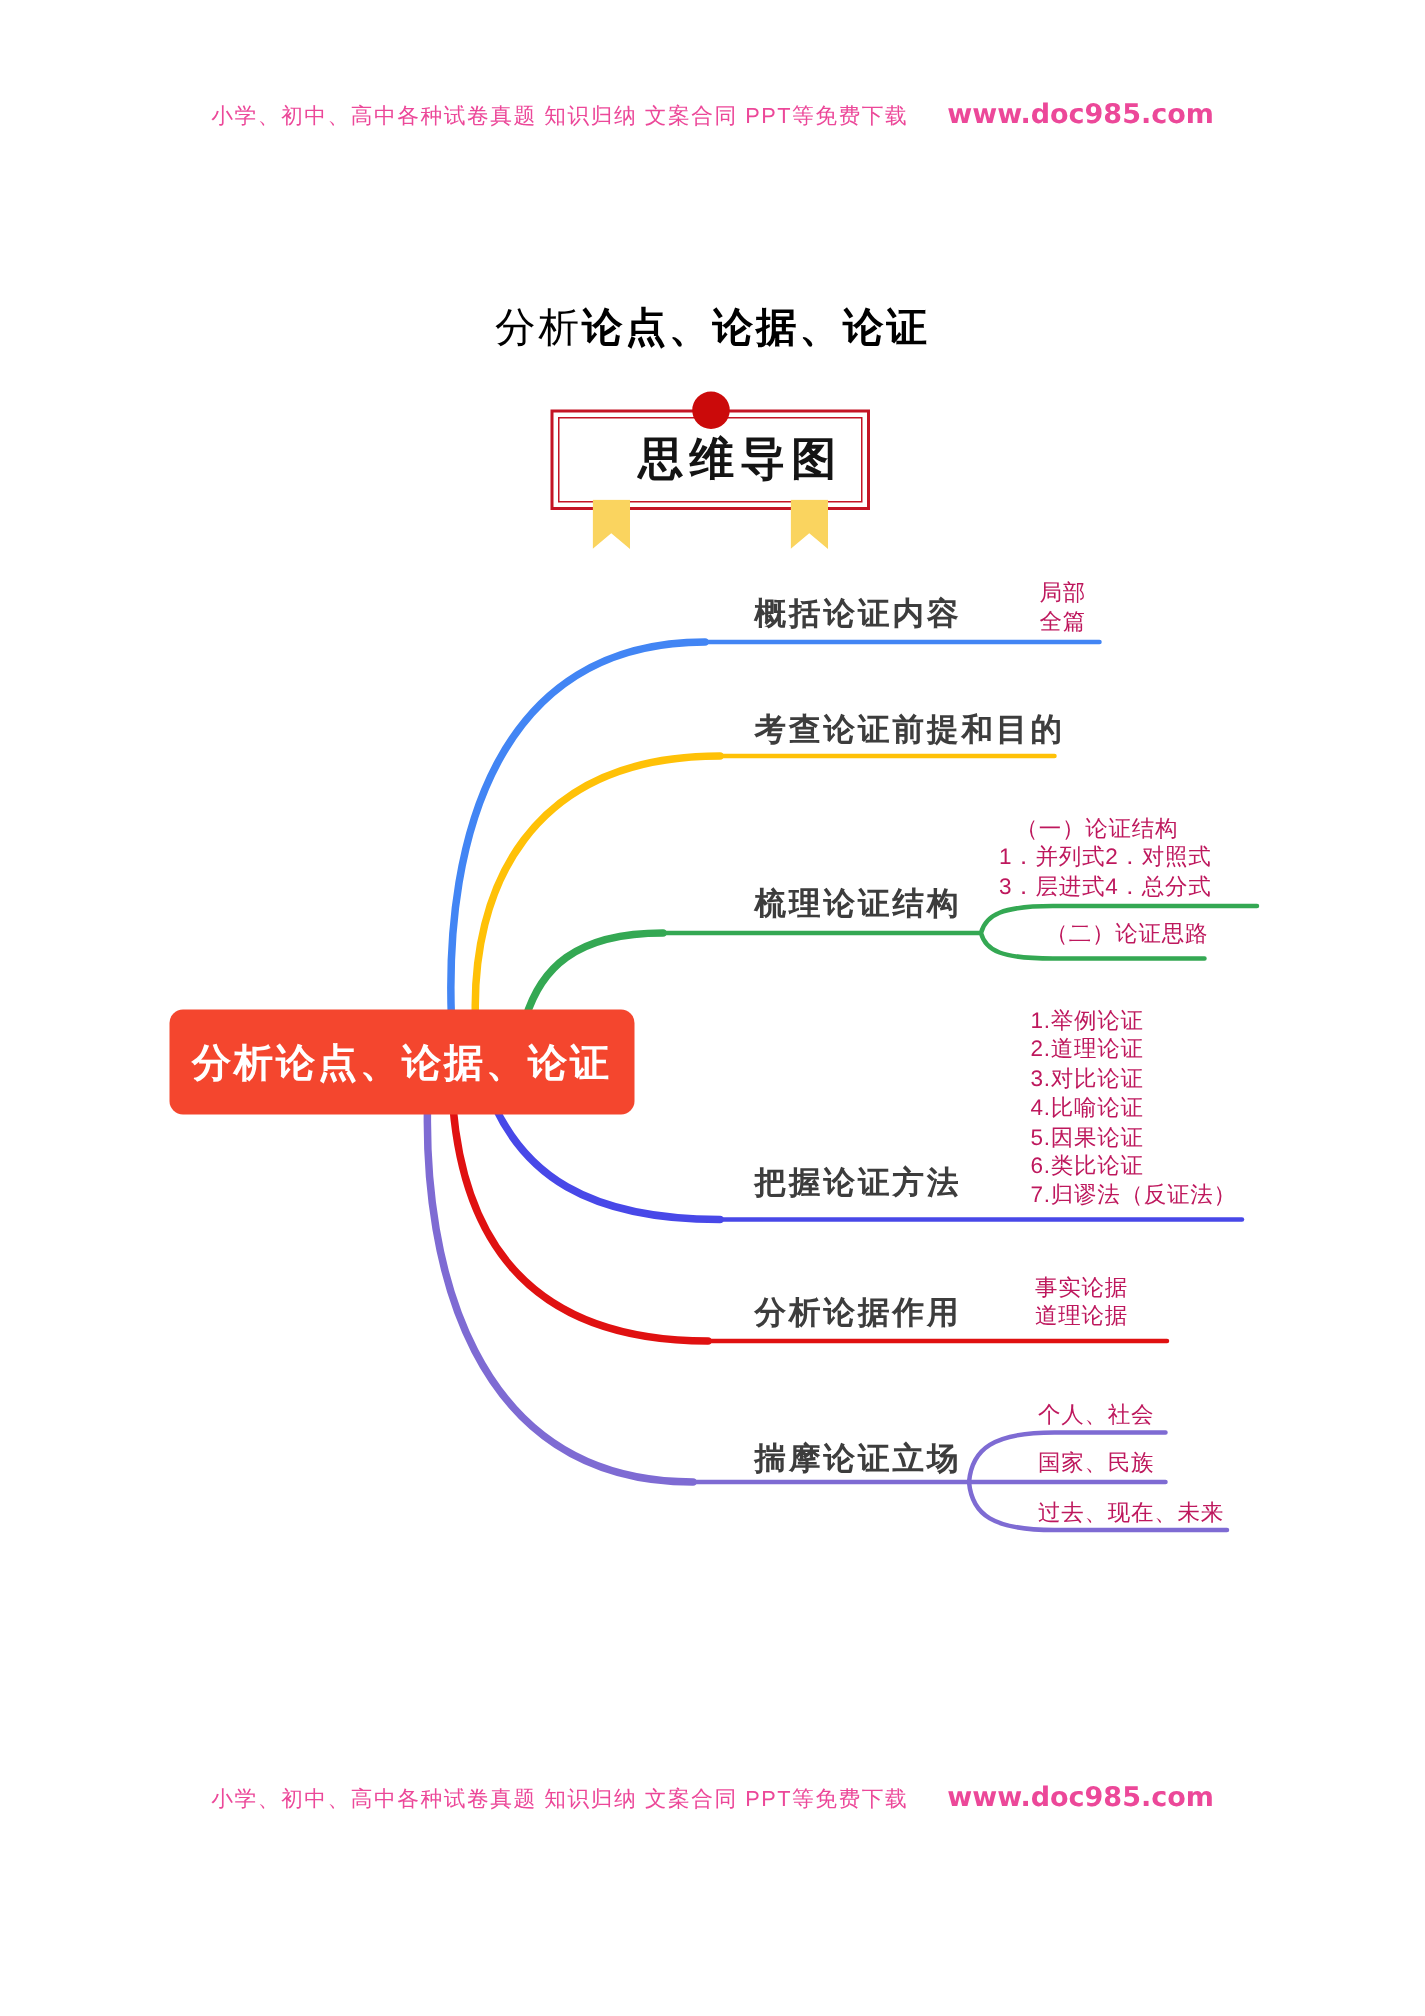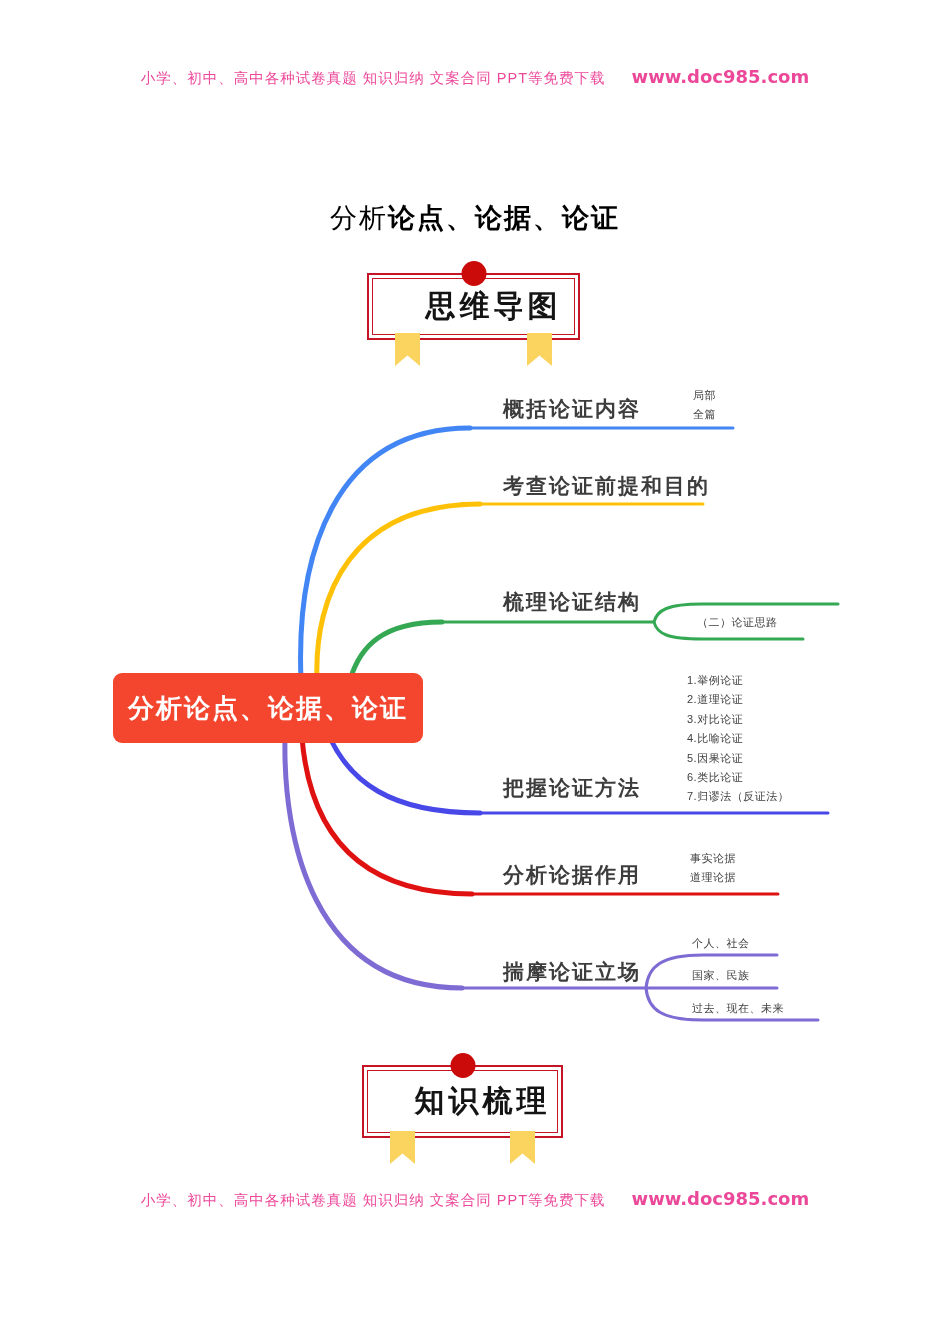--- a/index.html
+++ b/index.html
@@ -26,21 +26,21 @@
   .badge .ribbon.left{left:26px;}
   .badge .ribbon.right{right:26px;}
   .badge.mindmap{left:367px;top:273px;width:209px;height:63px;}
   .badge.knowledge{left:362px;top:1065px;width:197px;height:69px;}
 
   .map-svg{position:absolute;left:0;top:0;z-index:1;}
 
   .center-node{position:absolute;left:113px;top:673px;width:310px;height:70px;background:#F4462E;border-radius:9px;color:#fff;display:flex;align-items:center;justify-content:center;font-size:26px;font-weight:700;letter-spacing:2px;z-index:3;white-space:nowrap;}
 
   .branch-label{position:absolute;font-size:21px;font-weight:700;color:#3d3d3d;letter-spacing:2px;white-space:nowrap;z-index:2;}
-  .subtext{position:absolute;font-size:11px;color:#404040;line-height:19.4px;letter-spacing:0.5px;white-space:nowrap;z-index:2;}
+  .subtext{position:absolute;font-size:15px;color:#be185d;line-height:19.4px;letter-spacing:0.5px;white-space:nowrap;z-index:2;}
   .subtext div{white-space:nowrap;}
 </style>
 </head>
 <body>
 
 <div class="page">
 
   <div class="topbar header">
     <span>小学、初中、高中各种试卷真题 知识归纳 文案合同 PPT等免费下载</span>
     <span class="site">www.doc985.com</span>
@@ -88,20 +88,25 @@
 
   <div class="branch-label" style="left:503px;top:395px;">概括论证内容</div>
   <div class="subtext" style="left:693px;top:386px;">
     <div>局部</div>
     <div>全篇</div>
   </div>
 
   <div class="branch-label" style="left:503px;top:472px;">考查论证前提和目的</div>
 
   <div class="branch-label" style="left:503px;top:588px;">梳理论证结构</div>
+  <div class="subtext" style="left:666px;top:543px;">
+    <div style="padding-left:11px;">（一）论证结构</div>
+    <div>1．并列式2．对照式</div>
+    <div>3．层进式4．总分式</div>
+  </div>
   <div class="subtext" style="left:697px;top:613px;">
     <div>（二）论证思路</div>
   </div>
 
   <div class="branch-label" style="left:503px;top:774px;">把握论证方法</div>
   <div class="subtext" style="left:687px;top:671px;">
     <div>1.举例论证</div>
     <div>2.道理论证</div>
     <div>3.对比论证</div>
     <div>4.比喻论证</div>
@@ -120,26 +125,19 @@
   <div class="subtext" style="left:692px;top:934px;">
     <div>个人、社会</div>
   </div>
   <div class="subtext" style="left:692px;top:966px;">
     <div>国家、民族</div>
   </div>
   <div class="subtext" style="left:692px;top:999px;">
     <div>过去、现在、未来</div>
   </div>
 
-  <div class="badge knowledge">
-    <div class="inner"></div>
-    <div class="dot"></div>
-    <div class="label">知识梳理</div>
-    <div class="ribbon left"></div>
-    <div class="ribbon right"></div>
-  </div>
 
   <div class="topbar footer">
     <span>小学、初中、高中各种试卷真题 知识归纳 文案合同 PPT等免费下载</span>
     <span class="site">www.doc985.com</span>
   </div>
 
 </div>
 
 </body></html>

